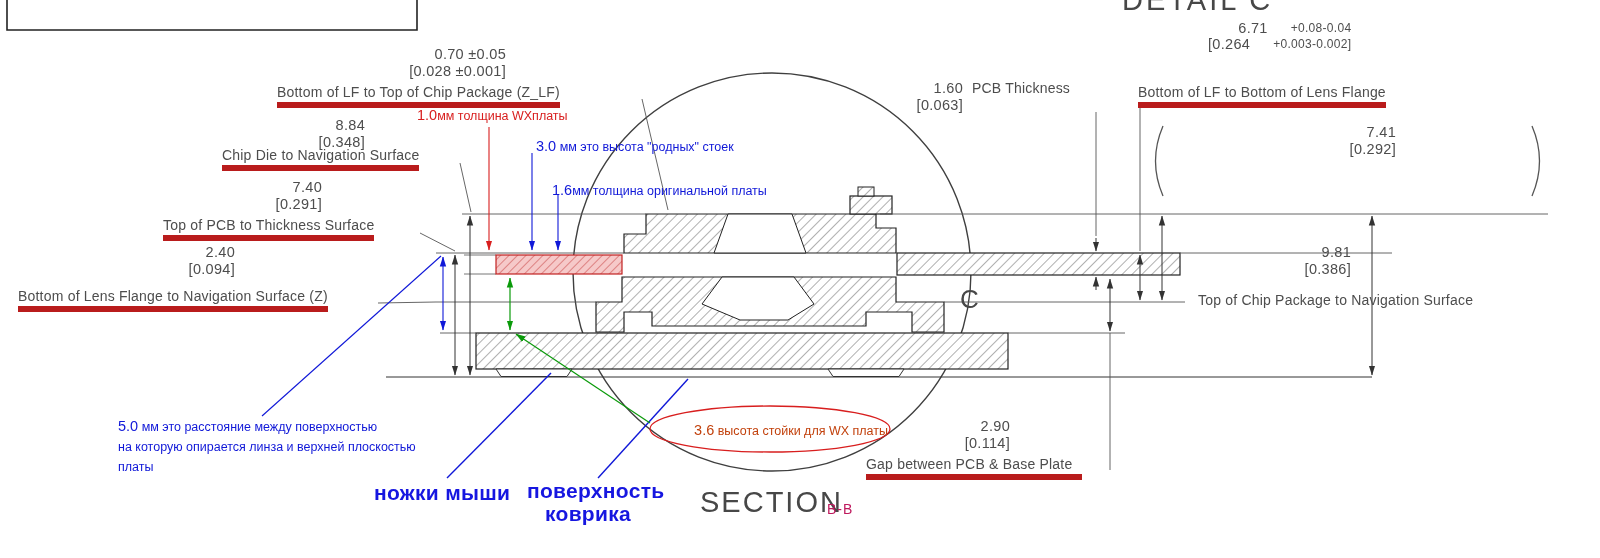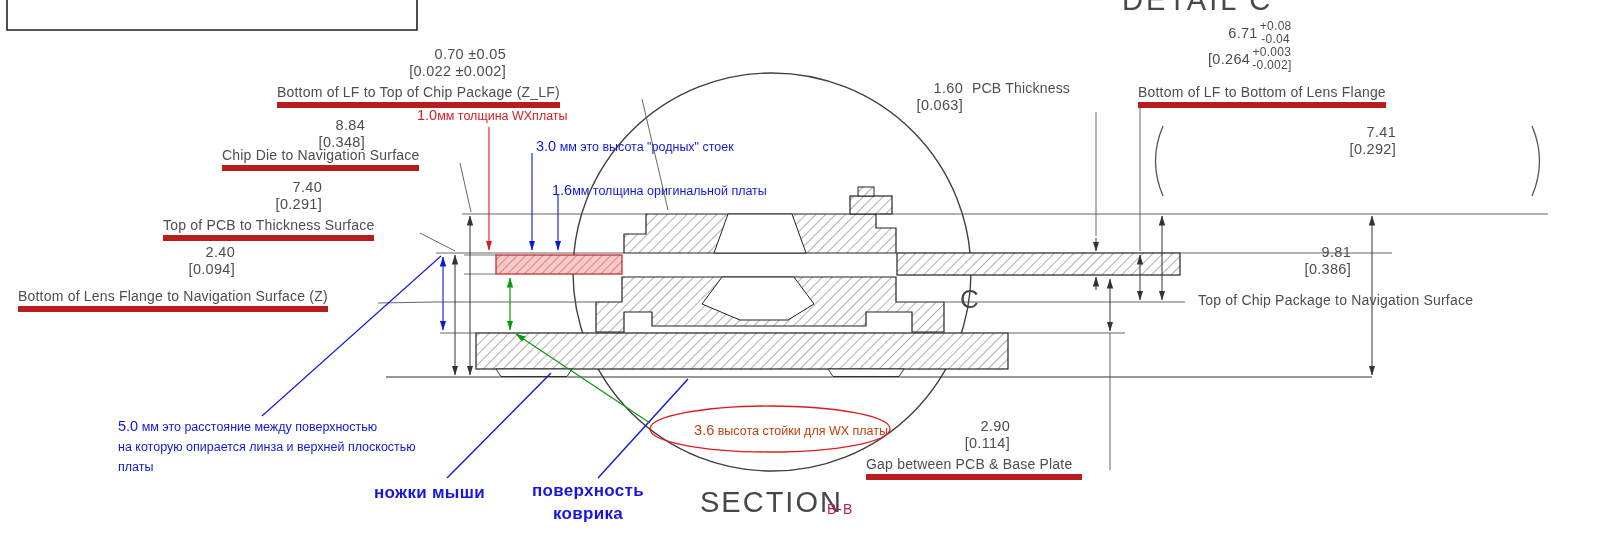--- a/index.html
+++ b/index.html
@@ -10,23 +10,23 @@
   .dim{font-size:14.5px;letter-spacing:.3px;text-align:right;line-height:17px}
   .lab{font-size:14px;letter-spacing:.2px}
   .ul{border-bottom:6px solid #b91c1c;padding-bottom:2px}
   .note{font-size:12.5px;color:#1018d8;line-height:20px}
   .note .nnum{font-size:14.5px;font-weight:normal}
   .rednote{color:#d81e1e}
   .greennote{color:#c2410c;text-align:right}
   .big{font-size:29px;letter-spacing:3px;color:#474747}
   .mid{font-size:26px;color:#474747}
   .sub{font-size:14px;color:#be185d;letter-spacing:1px}
-  .bluebig{font-size:17px;font-weight:bold;color:#1616e0;letter-spacing:.3px;line-height:23px}
-  .tolrow{display:flex;align-items:center;gap:2px;justify-content:flex-end;font-size:14.5px;letter-spacing:.3px}
-  .tolcol{display:flex;flex-direction:column;font-size:12px;line-height:13px;text-align:center}
+  .bluebig{font-size:21px;font-weight:bold;color:#1616e0;letter-spacing:.3px;line-height:23px}
+  .tolrow{display:flex;align-items:center;gap:23px;justify-content:flex-end;font-size:14.5px;letter-spacing:.3px}
+  .tolcol{display:flex;flex-direction:row;font-size:12px;line-height:13px;text-align:left}
   .ctr{text-align:center}
 </style>
 </head>
 <body>
 
 <div id="stage">
 
   <svg width="1600" height="558" viewBox="0 0 1600 558">
     <defs>
       <pattern id="h" patternUnits="userSpaceOnUse" width="7" height="7" patternTransform="rotate(45)">
@@ -137,21 +137,21 @@
     </g>
   </svg>
 
   <div class="t big" style="left:1122px;top:-16px">DETAIL C</div>
   <div class="t mid" style="left:960px;top:284px">C</div>
   <div class="t big" style="left:700px;top:486px;letter-spacing:2px">SECTION</div>
   <div class="t sub" style="left:827px;top:501px">B-B</div>
 
   <div class="t dim" style="left:388px;top:46px;width:118px">
     <div>0.70 ±0.05</div>
-    <div>[0.022 ±0.002]</div>
+    <div>[0.028 ±0.001]</div>
   </div>
   <div class="t lab ul" style="left:277px;top:84px">Bottom of LF to Top of Chip Package (Z_LF)</div>
 
   <div class="t dim" style="left:293px;top:117px;width:72px">
     <div>8.84</div>
     <div>[0.348]</div>
   </div>
   <div class="t lab ul" style="left:222px;top:147px">Chip Die to Navigation Surface</div>
 
   <div class="t dim" style="left:250px;top:179px;width:72px">

